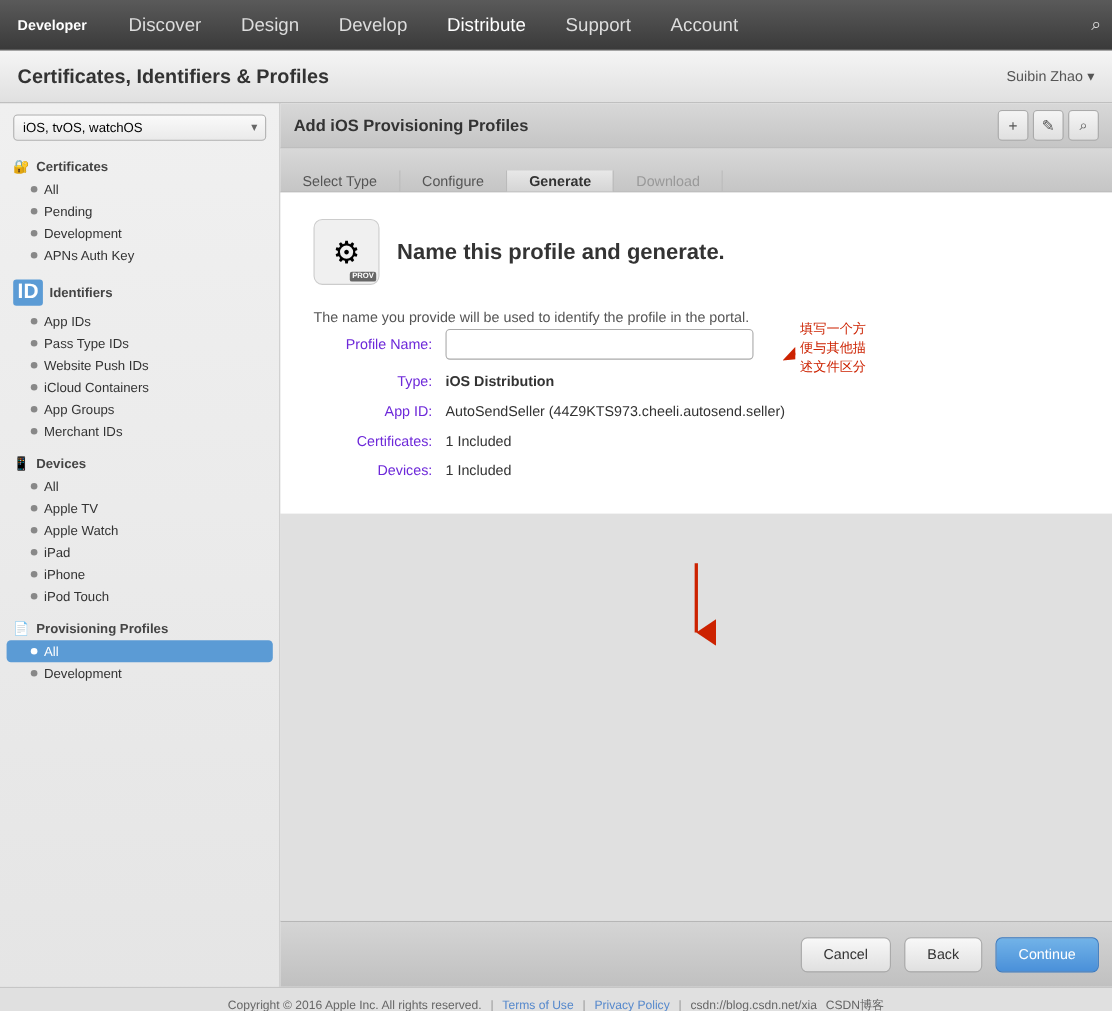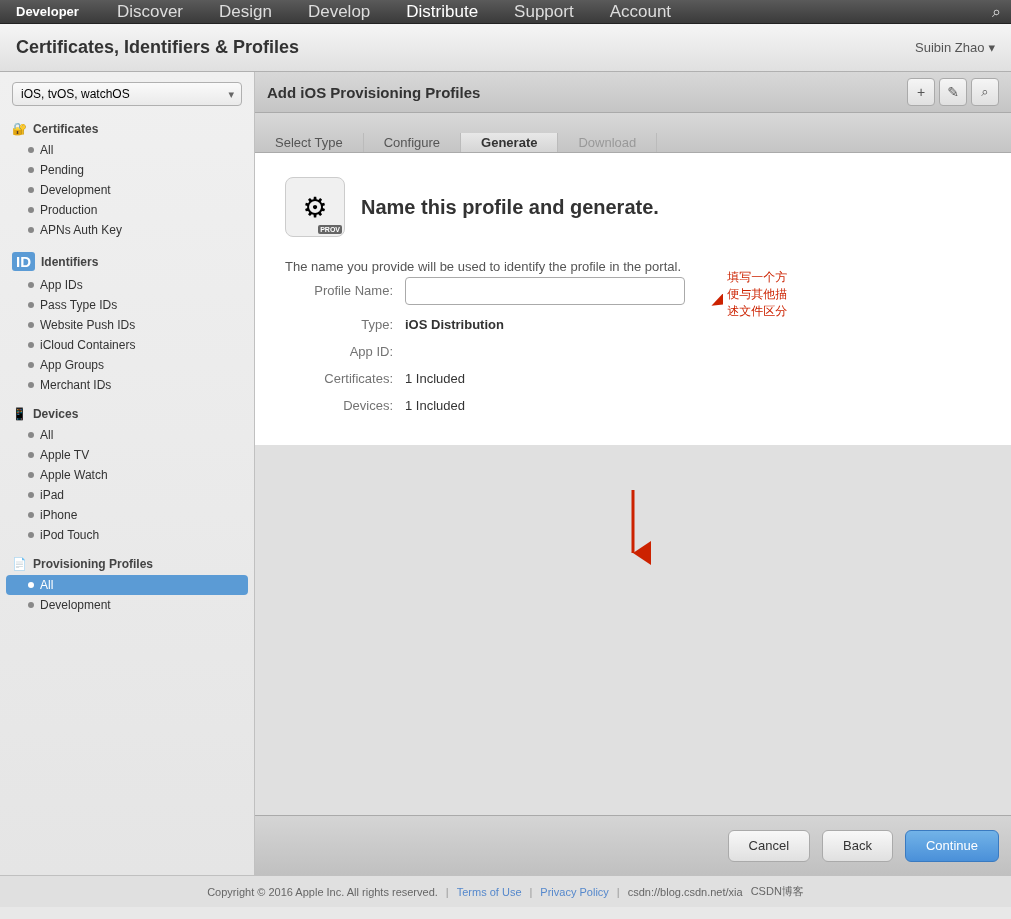--- a/index.html
+++ b/index.html
@@ -1,21 +1,21 @@
 <!DOCTYPE html>
 <html><head>
   <meta charset="utf-8">
   <style>
     * { box-sizing: border-box; margin: 0; padding: 0; }
     body { font-family: -apple-system, 'Helvetica Neue', Arial, sans-serif; font-size: 13px; background: #e8e8e8; width: 1011px; height: 919px; overflow: hidden; }
 
     
     .top-nav {
       background: linear-gradient(to bottom, #5a5a5a, #3a3a3a);
-      display: flex; align-items: center; height: 24px;
+      display: flex; align-items: center; height: 46px;
       padding: 0 10px; border-bottom: 1px solid #222;
     }
     .top-nav .brand { color: #fff; font-size: 13px; font-weight: bold; display: flex; align-items: center; gap: 6px; margin-right: 20px; }
     .nav-links { display: flex; flex: 1; }
     .nav-link { color: #ddd; font-size: 17px; padding: 0 18px; height: 36px; display: flex; align-items: center; cursor: pointer; text-decoration: none; }
     .nav-link.active { color: #fff; }
     .nav-search { color: #ddd; font-size: 16px; cursor: pointer; margin-left: auto; }
 
     
     .sub-header {
@@ -88,21 +88,21 @@
     .prov-badge {
       position: absolute; bottom: 2px; right: 2px;
       background: #666; color: #fff; font-size: 7px; padding: 1px 2px;
       border-radius: 2px; font-weight: bold;
     }
     .profile-title { font-size: 20px; font-weight: bold; color: #333; }
 
     .profile-desc { font-size: 13px; color: #555; line-height: 1.5; }
 
     .form-row { display: flex; align-items: center; margin-bottom: 12px; }
-    .form-label { width: 120px; text-align: right; font-size: 13px; color: #737373; padding-right: 12px; flex-shrink: 0; }
+    .form-label { width: 120px; text-align: right; font-size: 13px; color: #6d28d9; padding-right: 12px; flex-shrink: 0; }
     .form-value { font-size: 13px; color: #333; }
     .form-value.bold { font-weight: bold; }
     .form-input { width: 280px; height: 28px; border: 1px solid #aaa; border-radius: 4px; padding: 0 8px; font-size: 13px; }
 
     
     .gray-section { background: #e0e0e0; flex: 1; min-height: 160px; }
 
     
     .action-bar {
       background: linear-gradient(to bottom, #d5d5d5, #c0c0c0);
@@ -196,31 +196,27 @@
       <div class="sidebar-item">
           <span class="dot"></span>
           <span>Pending</span>
         </div>
       <div class="sidebar-item">
           <span class="dot"></span>
           <span>Development</span>
         </div>
       <div class="sidebar-item">
           <span class="dot"></span>
-          <span>Production</span>
-        </div>
-      <div class="sidebar-item">
-          <span class="dot"></span>
           <span>APNs Auth Key</span>
         </div>
     </div>
 
     <div class="sidebar-section">
       <div class="sidebar-section-header">
-        <span style="font-size:15px;background:#5b9bd5;color:#fff;border-radius:3px;padding:1px 4px;font-weight:bold;">ID</span>
+        <span style="font-size:19px;background:#5b9bd5;color:#fff;border-radius:3px;padding:1px 4px;font-weight:bold;">ID</span>
         <span>Identifiers</span>
       </div>
       <div class="sidebar-item">
           <span class="dot"></span>
           <span>App IDs</span>
         </div>
       <div class="sidebar-item">
           <span class="dot"></span>
           <span>Pass Type IDs</span>
         </div>
@@ -352,20 +348,21 @@
         </div>
       </div>
 
       <div class="form-row">
         <span class="form-label">Type:</span>
         <span class="form-value bold">iOS Distribution</span>
       </div>
 
       <div class="form-row">
         <span class="form-label">App ID:</span>
+        <span class="form-value">AutoSendSeller (44Z9KTS973.cheeli.autosend.seller)</span>
       </div>
 
       <div class="form-row">
         <span class="form-label">Certificates:</span>
         <span class="form-value">1 Included</span>
       </div>
 
       <div class="form-row">
         <span class="form-label">Devices:</span>
         <span class="form-value">1 Included</span>

